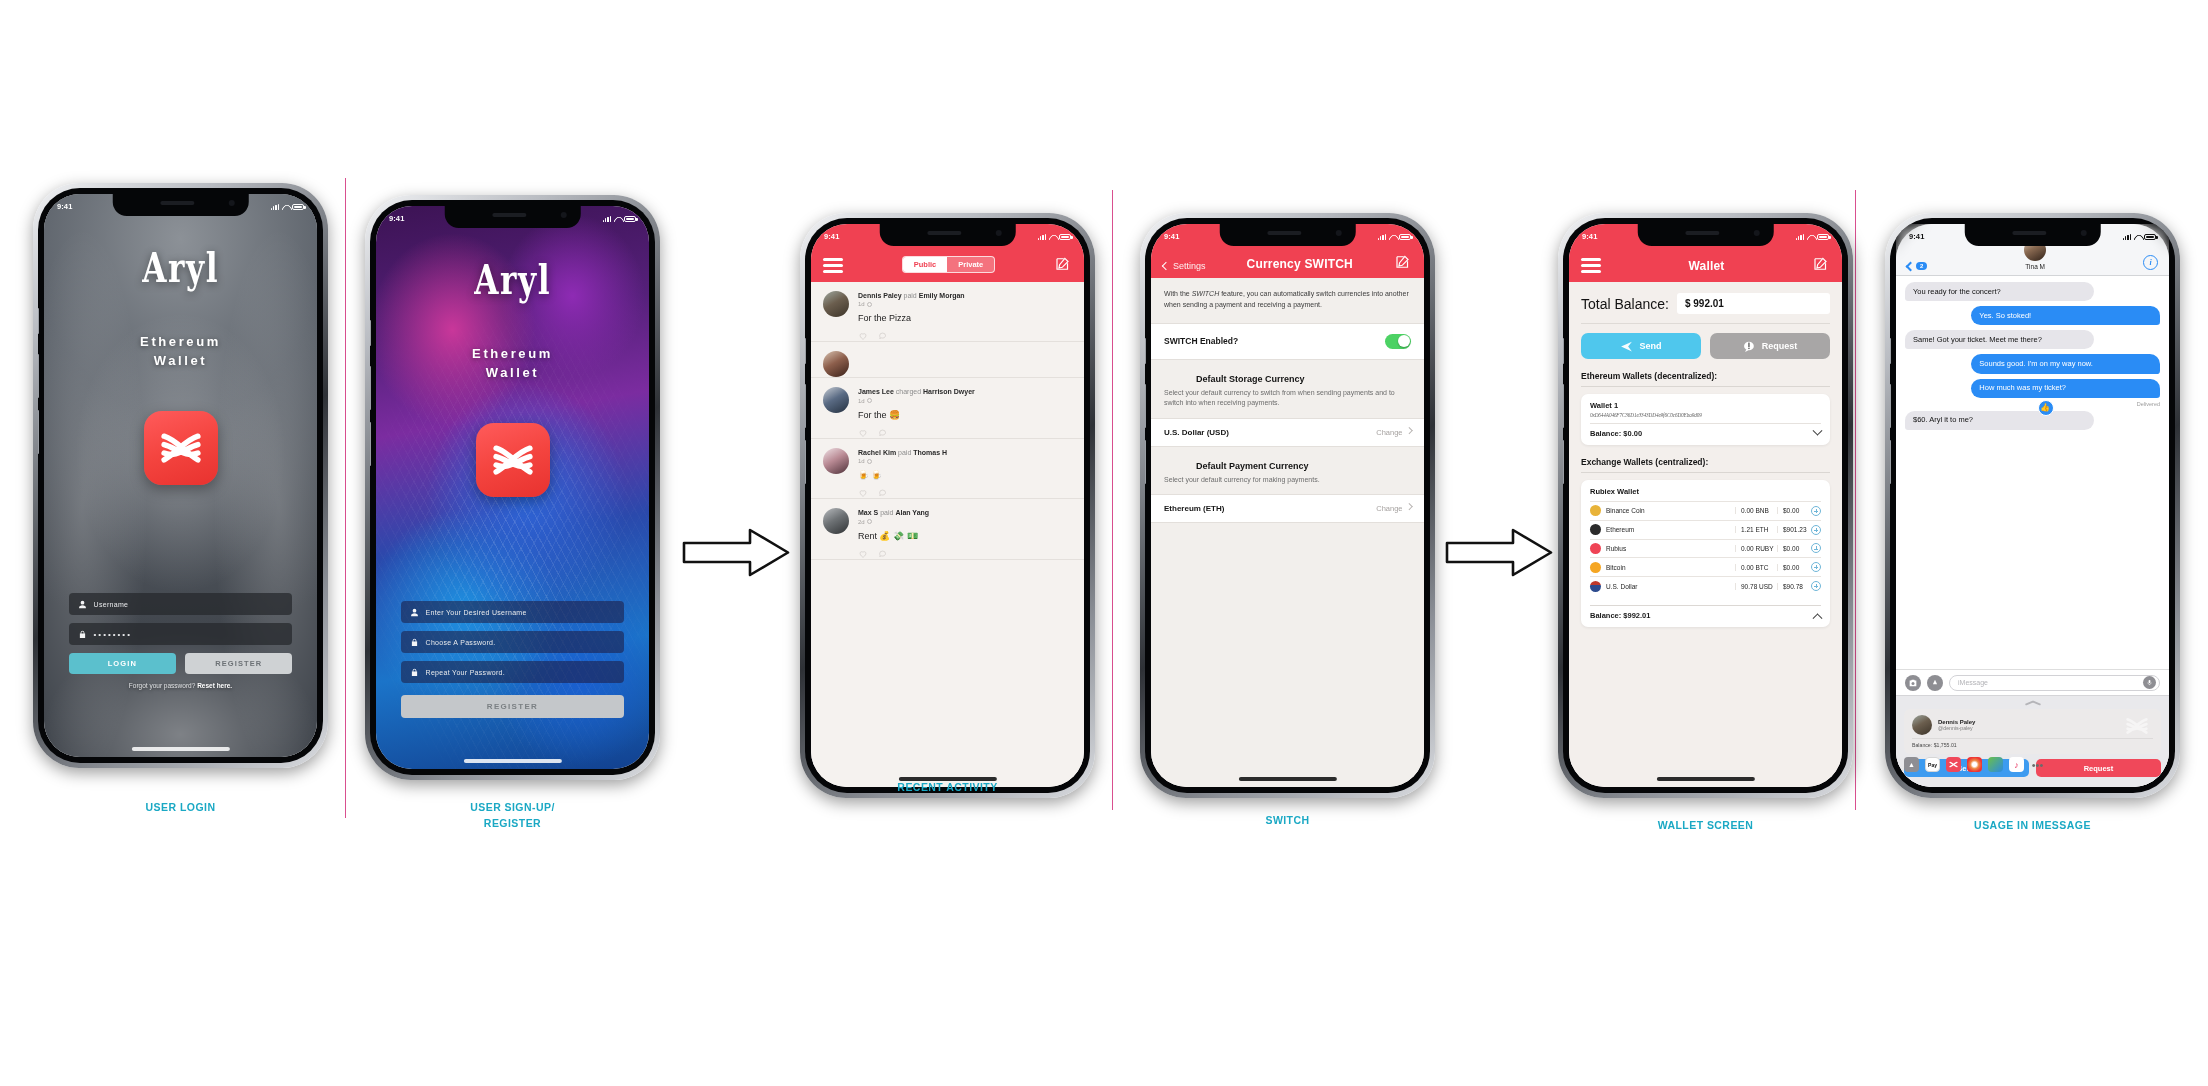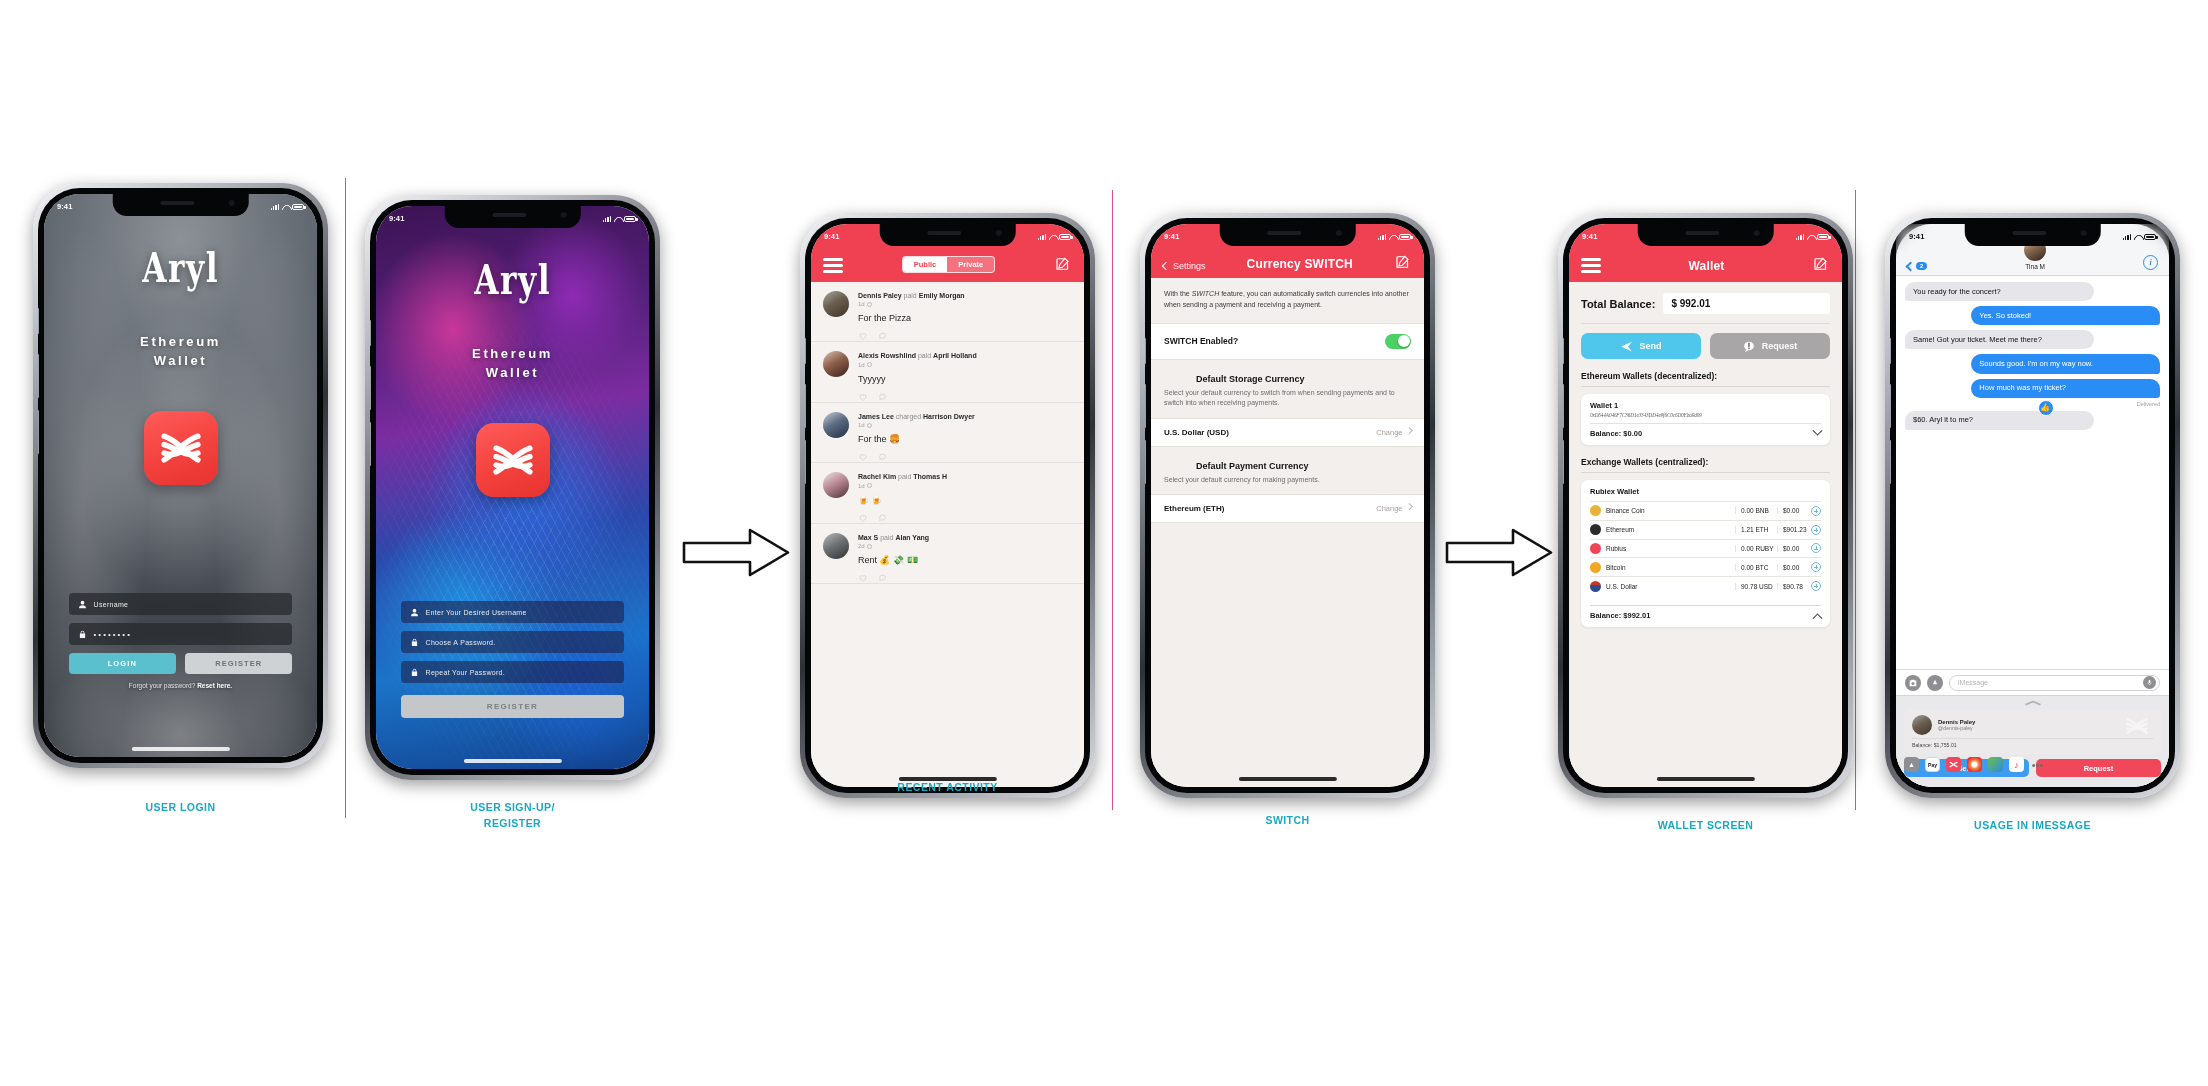--- a/index.html
+++ b/index.html
@@ -214,21 +214,21 @@
     border-top:1.2px solid #b8b4b2; transform:rotate(45deg); display:inline-block; }
   .backnav { display:flex; align-items:center; gap:4px; color:#fff; }
   .backnav .ch { width:6px; height:6px; border-left:1.6px solid #fff;
     border-bottom:1.6px solid #fff; transform:rotate(45deg); }
   .backnav span { font-size:9px; opacity:.92; }
 
   
   .wbody { position:absolute; top:58px; bottom:0; left:0; right:0;
     background:#f3efec; padding:11px 12px 0; overflow:hidden; }
   .balrow { display:flex; align-items:center; gap:8px; }
-  .balrow .t { font-size:11px; font-weight:bold; color:#131313; white-space:nowrap; }
+  .balrow .t { font-size:14px; font-weight:normal; color:#131313; white-space:nowrap; }
   .balbox { flex:1; background:#fff; border-radius:3px; padding:5px 8px;
     font-size:10px; font-weight:bold; color:#111; }
   .hr { height:1px; background:#dedad6; margin:9px 0; }
   .actrow { display:flex; gap:9px; }
   .abtn { flex:1; border-radius:7px; height:26px; display:flex; align-items:center;
     justify-content:center; gap:6px; font-size:9px; font-weight:bold; color:#fff; }
   .abtn.send { background:#4fc7ed; }
   .abtn.req  { background:#a8a6a6; }
   .abtn svg { width:13px; height:13px; }
   .wsec { margin-top:12px; }
@@ -553,37 +553,20 @@
                       <path d="M12 20s-7-4.6-7-9.3A3.9 3.9 0 0112 8a3.9 3.9 0 017 2.7C19 15.4 12 20 12 20z"></path>
                     </svg>
                 <svg viewBox="0 0 24 24">
                       <path d="M4 11a7 6 0 0114 0 7 6 0 01-9.5 5.6L4 18l1.2-3A6 6 0 014 11z"></path>
                     </svg>
               </div>
             </div>
           </div>
           <div class="fitem">
             <div class="av a2"></div>
-            <div class="fbody">
-              <div class="fline">
-                <b>Alexis Rowshlind</b>
-                <span class="verb">paid</span>
-                <b>April Holland</b>
-              </div>
-              <div class="ftime"><span>1d</span><span class="globe"></span></div>
-              <div class="fmsg">Tyyyyy</div>
-              <div class="facts">
-                <svg viewBox="0 0 24 24">
-                      <path d="M12 20s-7-4.6-7-9.3A3.9 3.9 0 0112 8a3.9 3.9 0 017 2.7C19 15.4 12 20 12 20z"></path>
-                    </svg>
-                <svg viewBox="0 0 24 24">
-                      <path d="M4 11a7 6 0 0114 0 7 6 0 01-9.5 5.6L4 18l1.2-3A6 6 0 014 11z"></path>
-                    </svg>
-              </div>
-            </div>
           </div>
           <div class="fitem">
             <div class="av a3"></div>
             <div class="fbody">
               <div class="fline">
                 <b>James Lee</b>
                 <span class="verb">charged</span>
                 <b>Harrison Dwyer</b>
               </div>
               <div class="ftime"><span>1d</span><span class="globe"></span></div>

